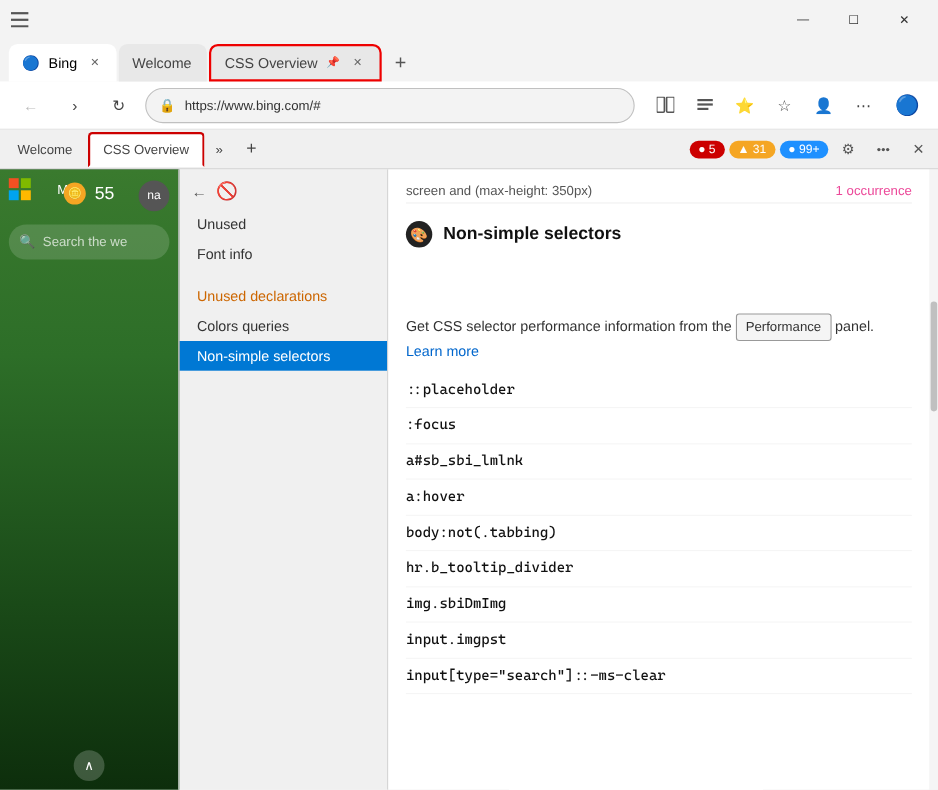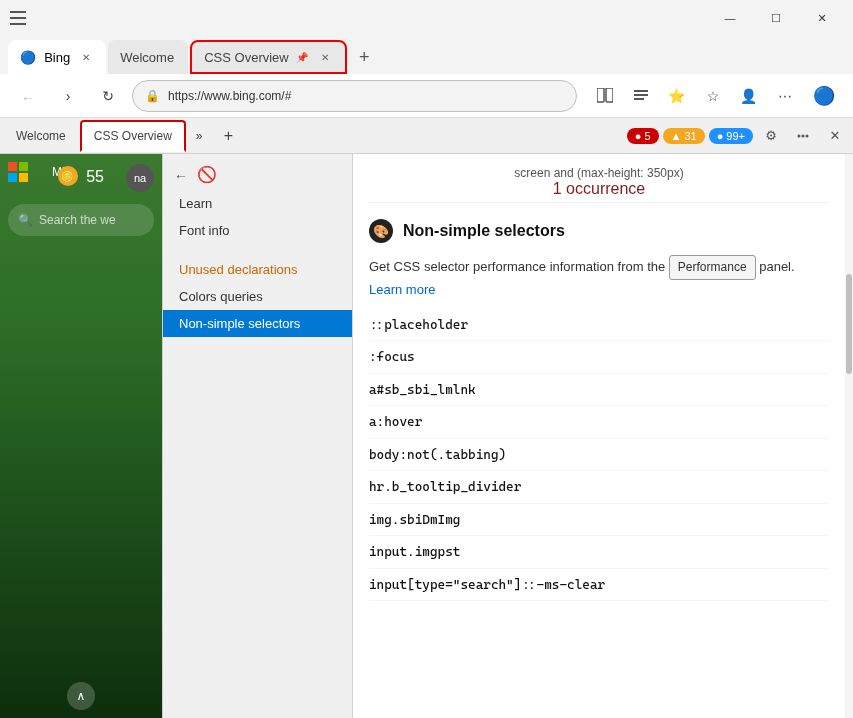--- a/index.html
+++ b/index.html
@@ -289,23 +289,22 @@
       padding: 8px 16px 16px;
     }
     .css-prev-item {
       display: flex;
       justify-content: space-between;
       align-items: center;
       padding: 4px 0;
       border-bottom: 1px solid #f0f0f0;
       font-size: 12px;
       color: #555;
-      flex-direction: column;
-    }
-    .css-occurrence { color: #7f1d1d; font-size: 16px; }
+    }
+    .css-occurrence { color: #ec4899; font-size: 12px; }
     .css-section-header {
       display: flex;
       align-items: center;
       gap: 10px;
       padding: 16px 0 8px;
     }
     .css-section-icon {
       width: 24px; height: 24px;
       border-radius: 50%;
       background: #222;
@@ -315,20 +314,21 @@
     .css-section-title {
       font-size: 16px;
       font-weight: 600;
       color: #111;
     }
     .css-desc {
       font-size: 13px;
       color: #333;
       line-height: 1.6;
       padding: 4px 0 8px;
+      margin-top: 48px;
     }
     .css-desc a { color: #0066cc; text-decoration: none; }
     .perf-button {
       display: inline-block;
       border: 1px solid #999;
       border-radius: 3px;
       padding: 2px 8px;
       font-size: 12px;
       color: #333;
       background: #f5f5f5;
@@ -488,21 +488,21 @@
     </div>
   </div>
 
   <div class="css-panel-sidebar">
     <div class="css-panel-icon-bar">
       <div class="css-panel-icon">←</div>
       <div class="css-panel-icon" style="font-size:16px;">🚫</div>
     </div>
 
     <div class="css-nav-item">
-      <span>Learn</span>
+      <span>Unused</span>
     </div>
     <div class="css-nav-item">
       <span>Font info</span>
     </div>
     <div class="css-nav-item warning">
       <span>Unused declarations</span>
     </div>
     <div class="css-nav-item">
       <span>Colors queries</span>
     </div>

